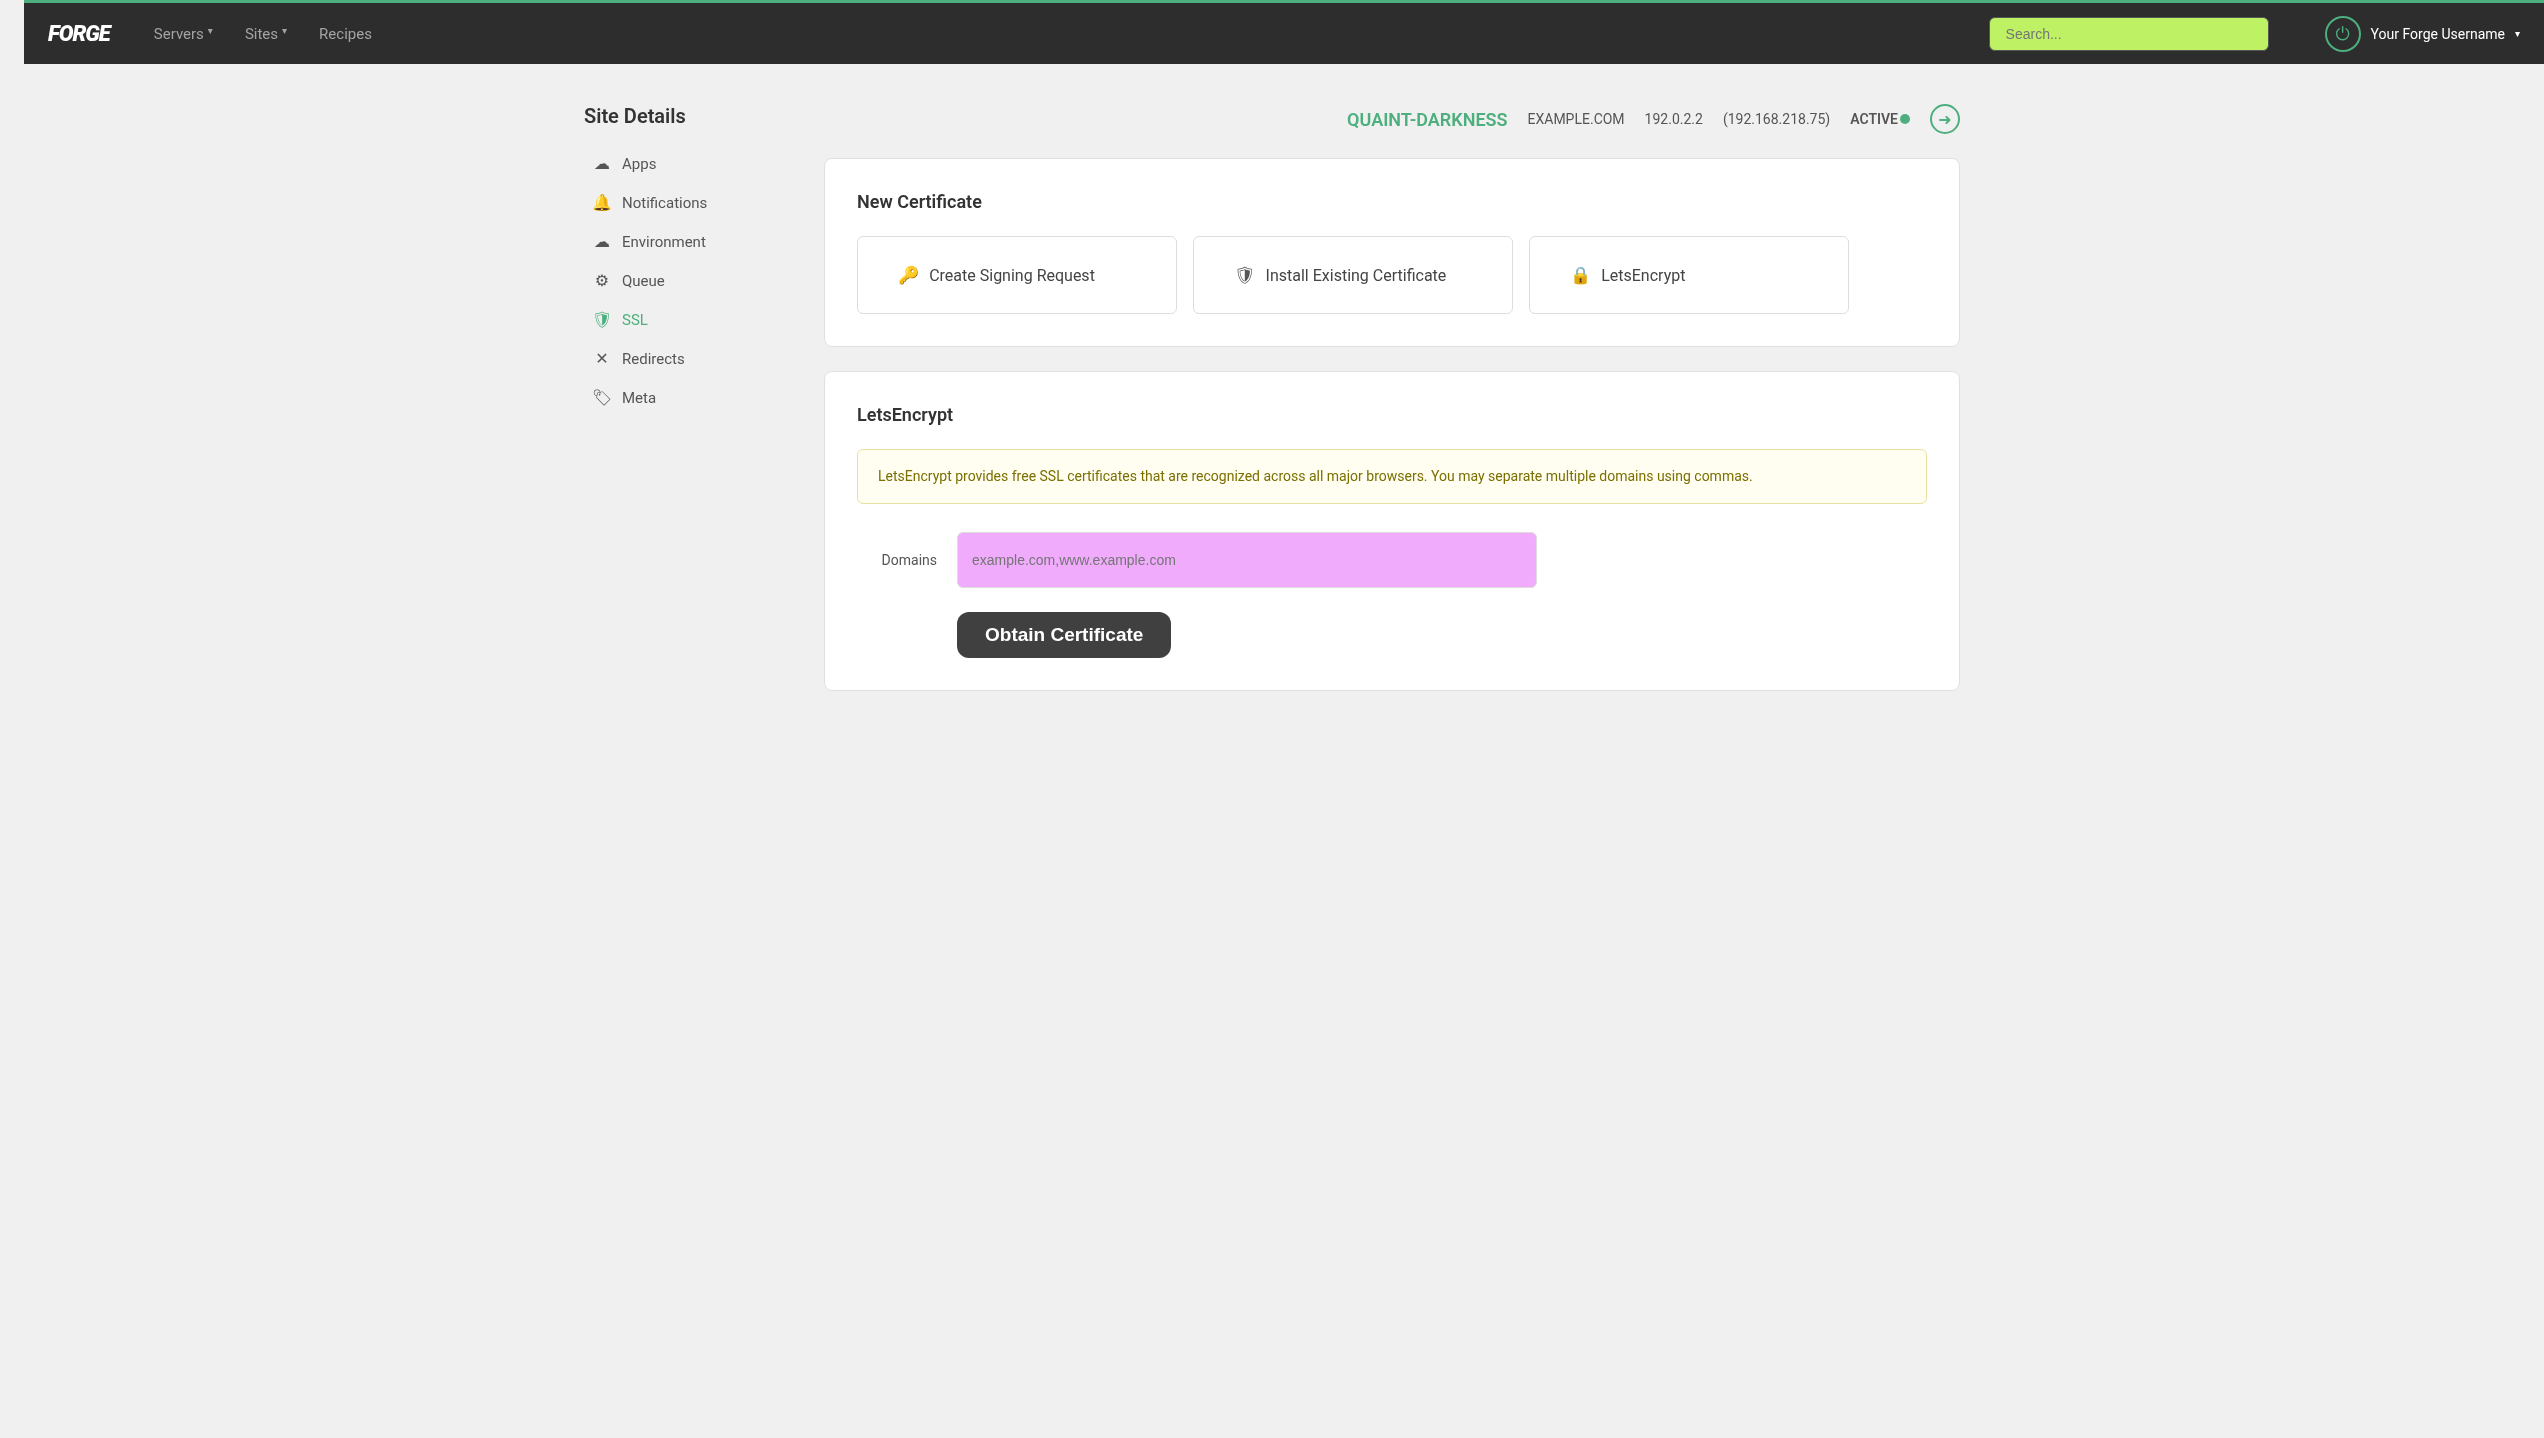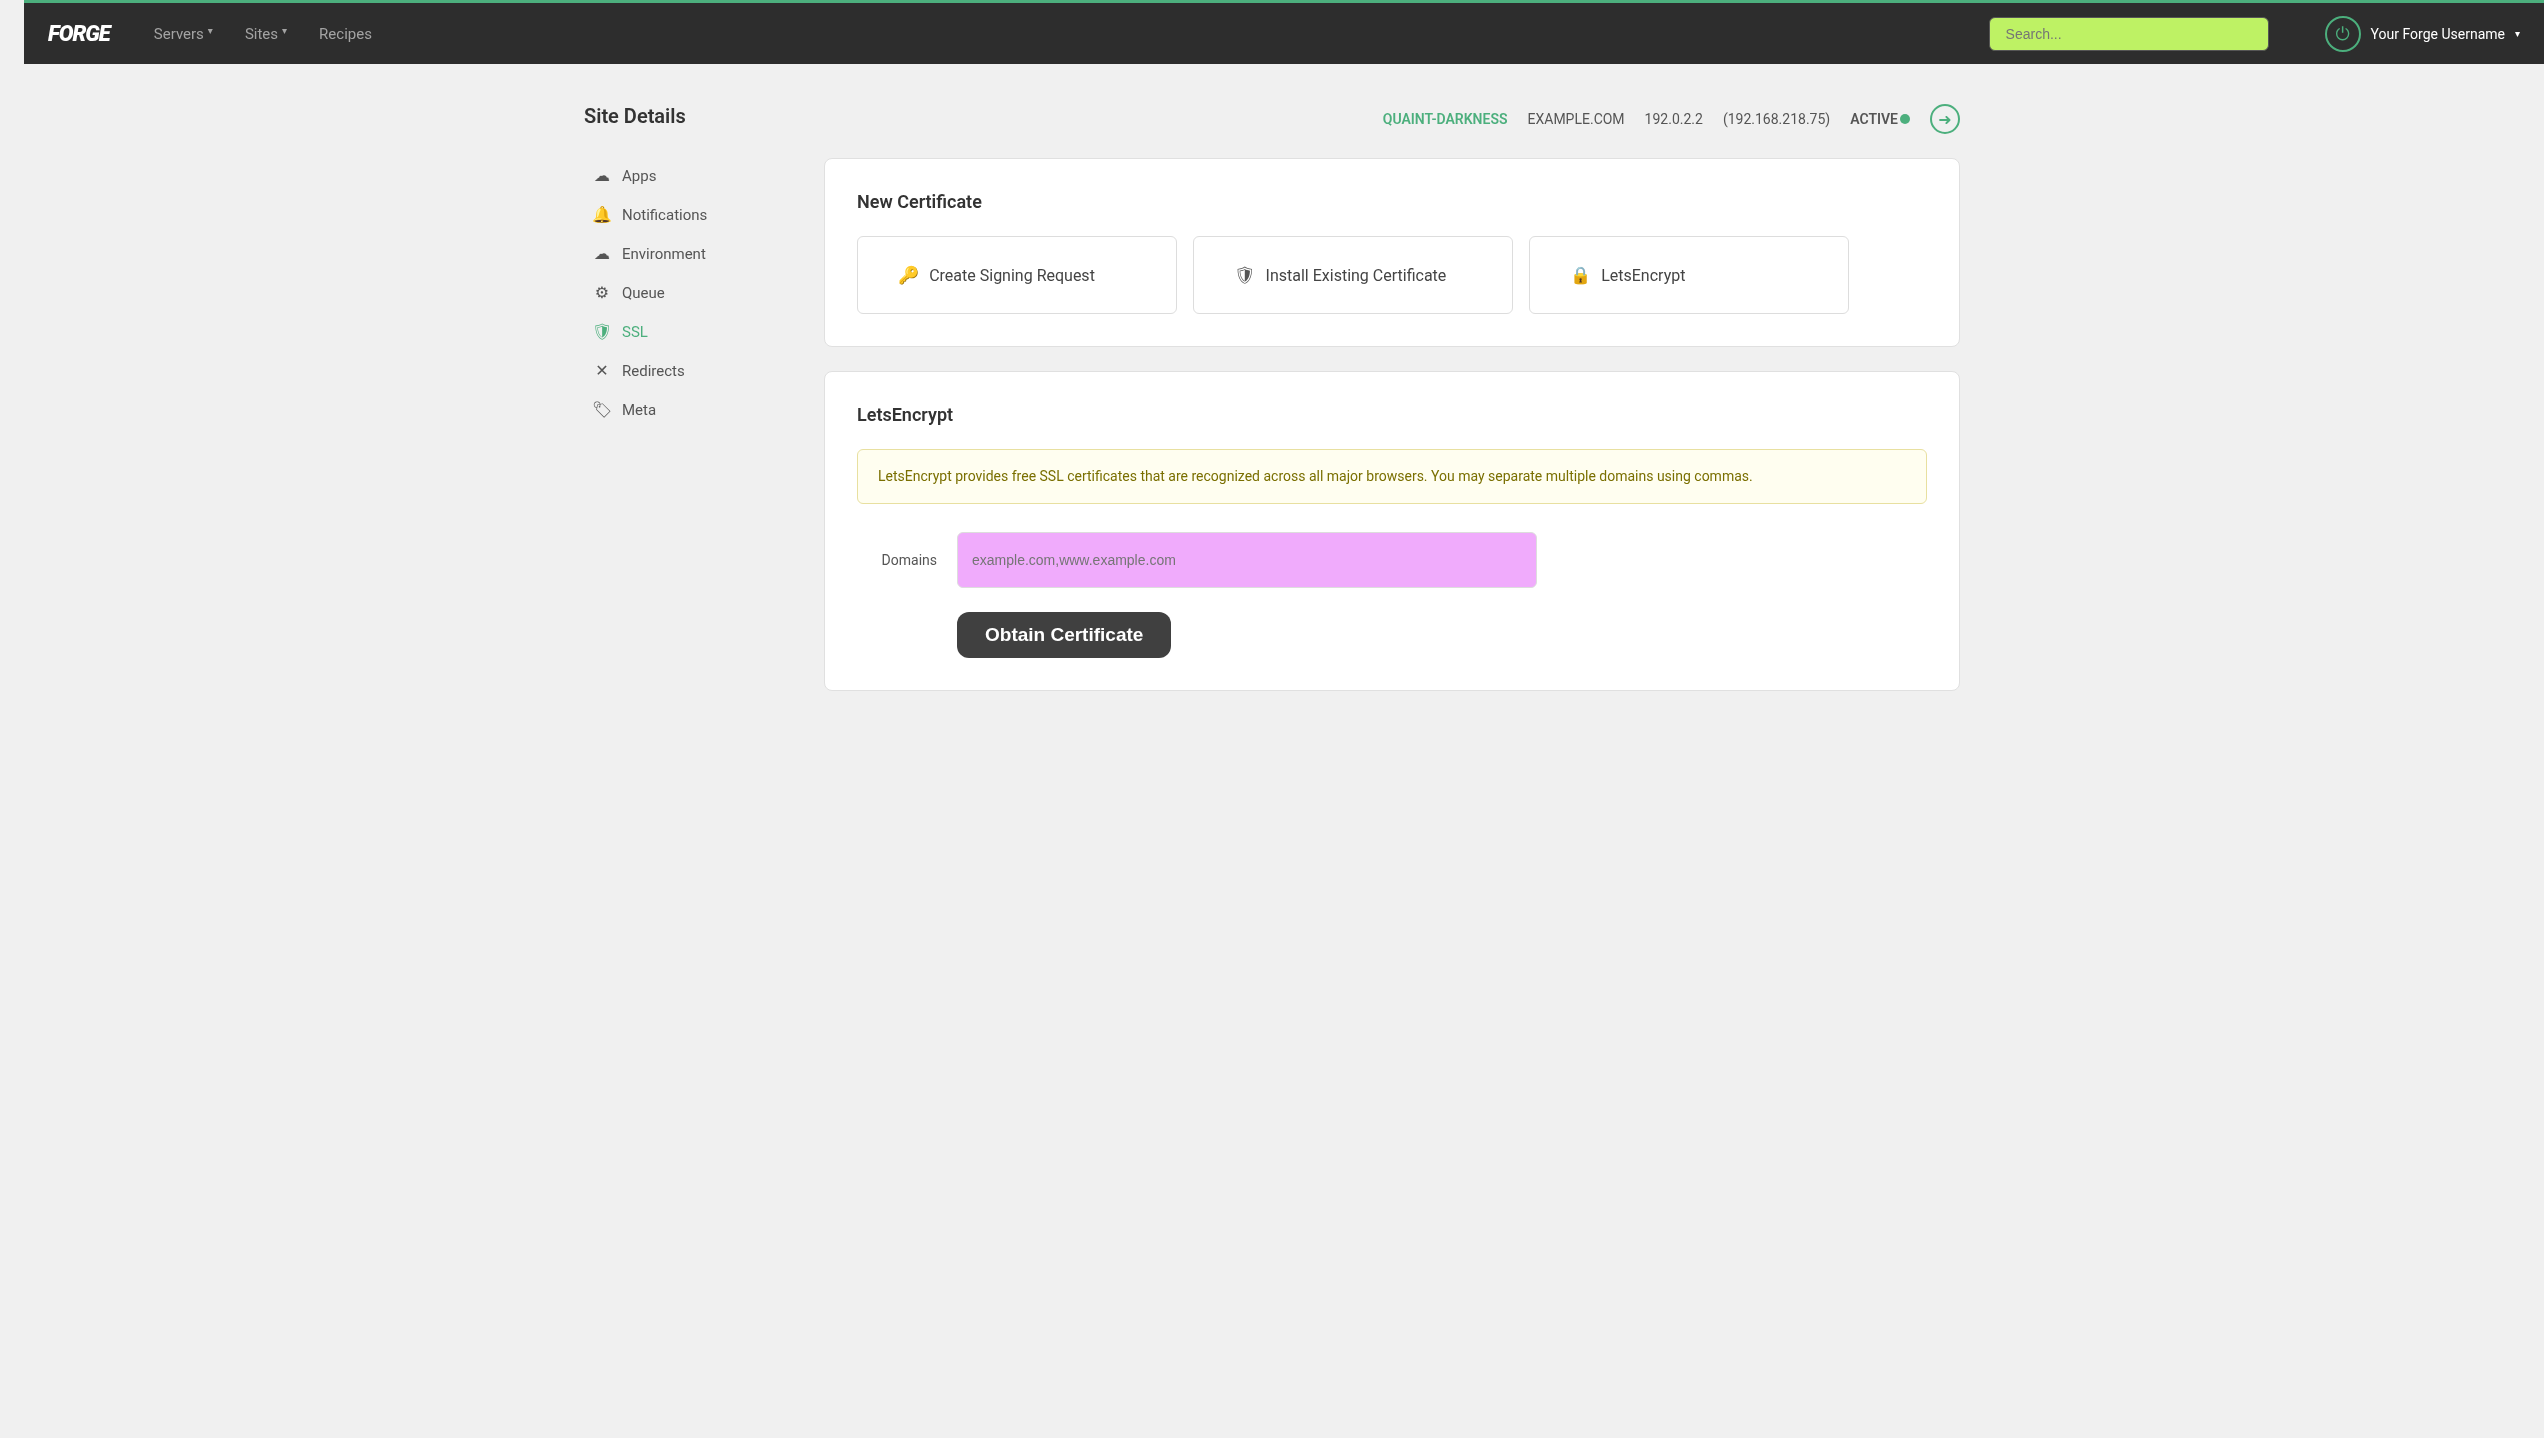--- a/index.html
+++ b/index.html
@@ -85,21 +85,21 @@
 
     
     .sidebar {
       width: 200px;
       flex-shrink: 0;
     }
     .sidebar-title {
       font-size: 20px;
       font-weight: 600;
       color: #333;
-      margin-bottom: 28px;
+      margin-bottom: 16px;
     }
     .sidebar-item {
       display: flex;
       align-items: center;
       gap: 10px;
       padding: 10px 8px;
       color: #555;
       font-size: 15px;
       cursor: pointer;
       border-radius: 4px;
@@ -117,21 +117,21 @@
     }
 
     
     .content-header {
       display: flex;
       align-items: center;
       justify-content: flex-end;
       margin-bottom: 24px;
       gap: 20px;
     }
-    .header-server { color: #4caf7d; font-size: 14px; font-weight: 600; cursor: pointer; }
+    .header-server { color: #4caf7d; font-size: 18px; font-weight: 600; cursor: pointer; }
     .header-domain { color: #555; font-size: 14px; }
     .header-ip { color: #555; font-size: 14px; }
     .header-ip2 { color: #555; font-size: 14px; }
     .header-status {
       display: flex;
       align-items: center;
       gap: 2px;
       color: #555;
       font-size: 14px;
       font-weight: 600;

